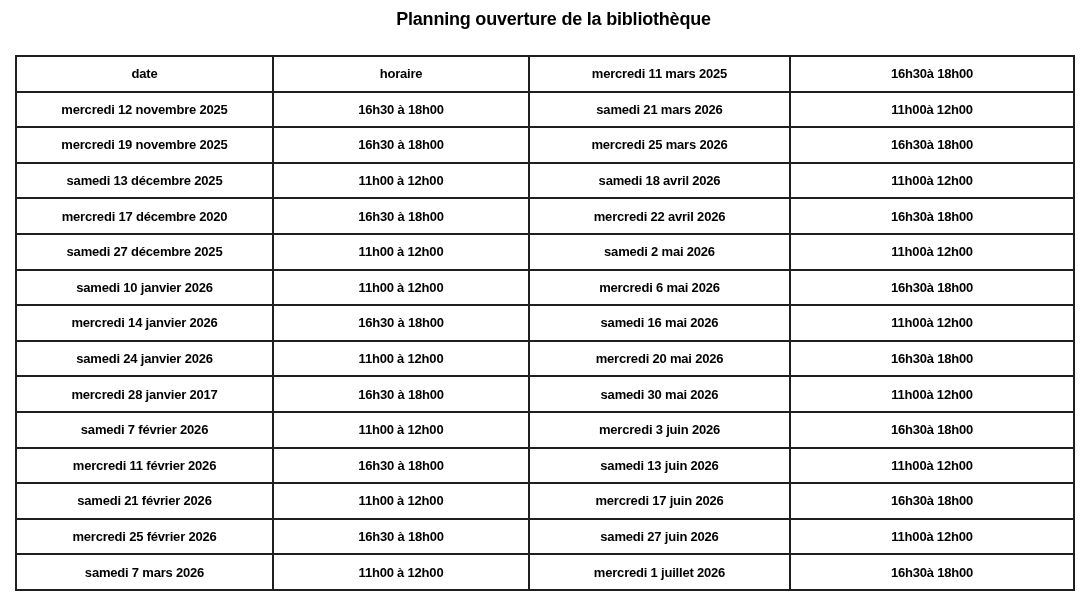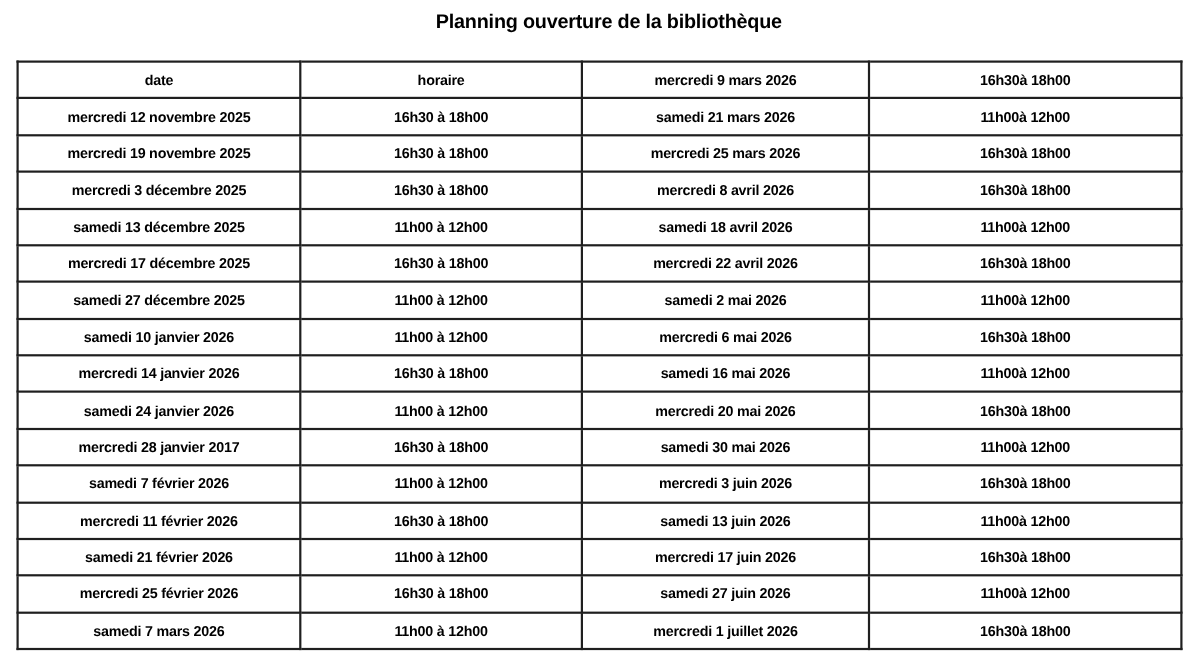--- a/index.html
+++ b/index.html
@@ -58,49 +58,43 @@
     <colgroup>
       <col style="width:257px">
       <col style="width:256px">
       <col style="width:261px">
       <col style="width:284px">
     </colgroup>
     <tbody>
         <tr>
           <td>date</td>
           <td>horaire</td>
-          <td>mercredi 9 mars 2026</td>
+          <td>mercredi 11 mars 2025</td>
           <td>16h30à 18h00</td>
         </tr>
         <tr>
           <td>mercredi 12 novembre 2025</td>
           <td>16h30 à 18h00</td>
           <td>samedi 21 mars 2026</td>
           <td>11h00à 12h00</td>
         </tr>
         <tr>
           <td>mercredi 19 novembre 2025</td>
           <td>16h30 à 18h00</td>
           <td>mercredi 25 mars 2026</td>
           <td>16h30à 18h00</td>
         </tr>
         <tr>
-          <td>mercredi 3 décembre 2025</td>
-          <td>16h30 à 18h00</td>
-          <td>mercredi 8 avril 2026</td>
-          <td>16h30à 18h00</td>
-        </tr>
-        <tr>
           <td>samedi 13 décembre 2025</td>
           <td>11h00 à 12h00</td>
           <td>samedi 18 avril 2026</td>
           <td>11h00à 12h00</td>
         </tr>
         <tr>
-          <td>mercredi 17 décembre 2025</td>
+          <td>mercredi 17 décembre 2020</td>
           <td>16h30 à 18h00</td>
           <td>mercredi 22 avril 2026</td>
           <td>16h30à 18h00</td>
         </tr>
         <tr>
           <td>samedi 27 décembre 2025</td>
           <td>11h00 à 12h00</td>
           <td>samedi 2 mai 2026</td>
           <td>11h00à 12h00</td>
         </tr>

